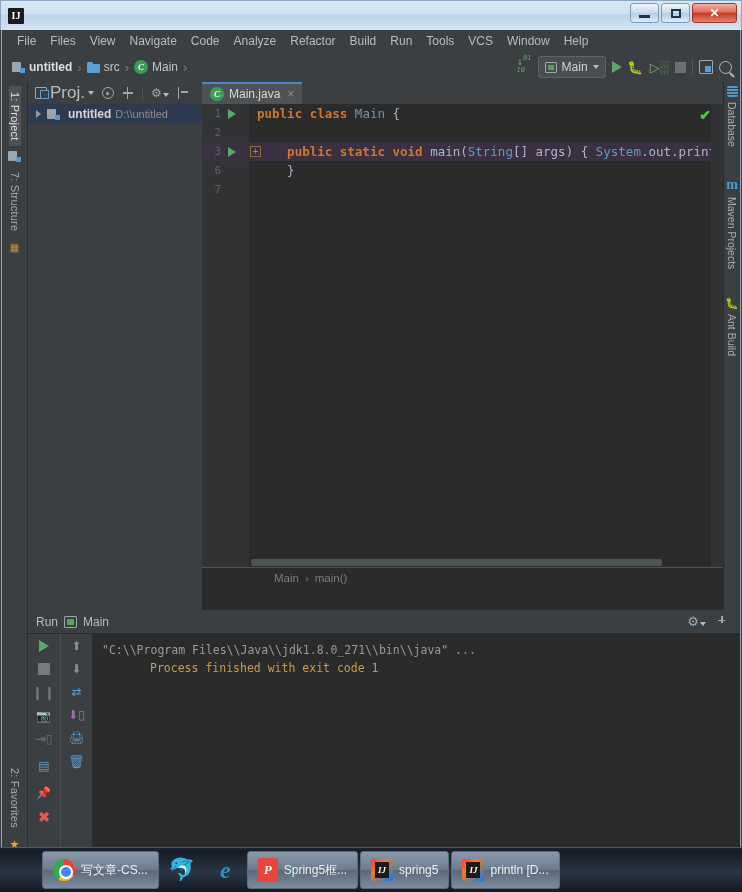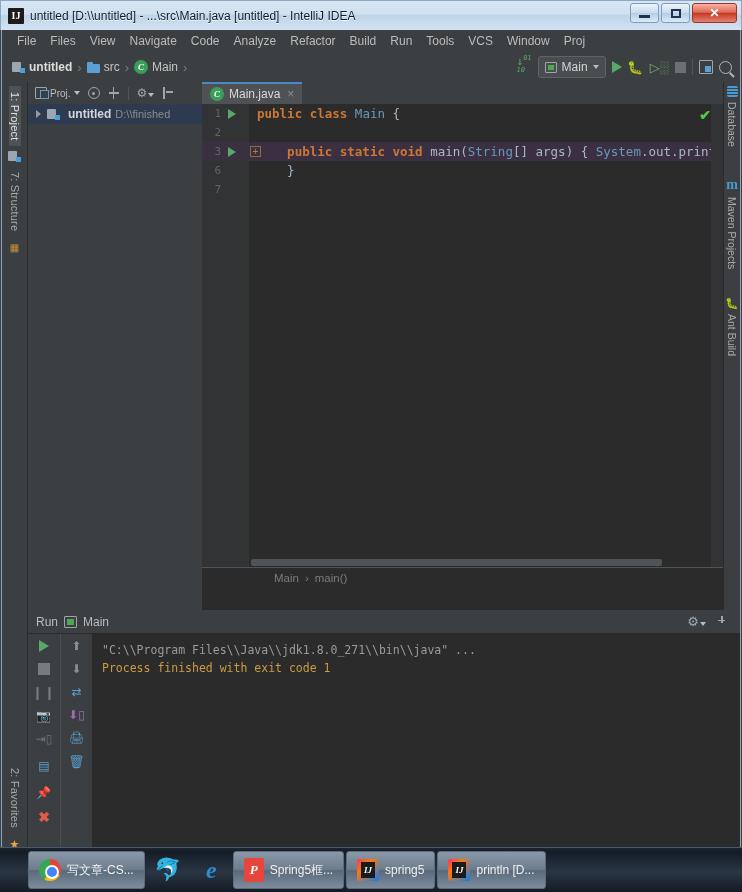--- a/index.html
+++ b/index.html
@@ -133,21 +133,21 @@
 
   
   .projpanel {
     position: absolute; left: 26px; top: 0; width: 174px; height: 528px;
     background: #3c3f41;
   }
   .proj-toolbar {
     height: 22px; display: flex; align-items: center; gap: 8px; padding: 0 7px;
     background: #3c3f41;
   }
-  .proj-sel { display:flex; align-items:center; gap:3px; font-size:10px; color:#bbb; }
+  .proj-sel { display:flex; align-items:center; gap:3px; font-size:17px; color:#bbb; }
   .ico-projsel { width:12px;height:12px;border:1px solid #9aa7b0;position:relative;border-radius:1px;}
   .ico-projsel:after{content:'';position:absolute;right:-3px;top:2px;width:7px;height:7px;border:1px solid #5b9fd4;background:#3c3f41;}
   .caret { width:0;height:0;border-left:3px solid transparent;border-right:3px solid transparent;border-top:4px solid #bbb; }
   .ico-target { width:12px;height:12px;border:1.5px solid #9aa7b0;border-radius:50%;position:relative;}
   .ico-target:before{content:'';position:absolute;left:3.5px;top:3.5px;width:3px;height:3px;background:#9aa7b0;border-radius:50%;}
   .ico-collapse { width:12px;height:12px;position:relative;}
   .ico-collapse:before{content:'';position:absolute;left:1px;top:5px;width:10px;height:1.5px;background:#9aa7b0;}
   .ico-collapse:after{content:'';position:absolute;left:5px;top:0;width:1.5px;height:12px;background:#9aa7b0;}
   .ico-gear { font-size:12px; color:#9aa7b0; line-height:1; }
   .ico-hide { width:12px;height:12px;position:relative;}
@@ -273,36 +273,36 @@
   .rcol.second { border-left: 1px solid #4d5052; }
 
   .console {
     position: absolute; left: 90px; top: 24px; right: 0; bottom: 0;
     background: #2b2b2b; padding: 7px 0 0 10px;
     font-family: "DejaVu Sans Mono", monospace; font-size: 11.5px;
   }
   .cl { line-height: 18px; white-space: pre; }
   .c-gray { color: #9a9a9a; }
   .c-red { color: #ff6b68; }
-  .c-yellow { color: #cc9b44; }
+  .c-yellow { color: #cc9b44; margin-left: 48px; }
   .caretbar { display:inline-block; width:1px; height:12px; background:#cfcfcf; vertical-align:-2px; }
 
   
   .lstrip2 {
     position: absolute; left: 0; top: 0; width: 26px; height: 245px;
     background: #3c3f41; border-right: 1px solid #2b2b2b;
     display: flex; flex-direction: column; align-items: center; justify-content: flex-end;
     padding-bottom: 4px;
   }
 
   
   .taskbar {
     position: absolute; left: 0; bottom: 0; width: 742px; height: 45px;
     background: linear-gradient(to bottom, #1d2530 0%, #141c26 8%, #2a3644 55%, #131a23 100%);
-    display: flex; align-items: center; padding-left: 2px; gap: 2px;
+    display: flex; align-items: center; padding-left: 16px; gap: 2px;
     border-top: 1px solid #4a5a6c;
   }
   .tbtn {
     height: 38px; display: flex; align-items: center; gap: 6px; padding: 0 10px;
     border: 1px solid #5d6b7c; border-radius: 3px;
     background: linear-gradient(to bottom, #8a99a9, #6d7d8e 48%, #5a6a7b 52%, #7d8c9d);
     color: #f0f0f0; font-size: 12px; white-space: nowrap; max-width: 150px; overflow: hidden;
   }
   .tbtn.plain { background: transparent; border: none; padding: 0 12px; }
   .tbtn.quick { background: transparent; border:none; padding: 0 8px; }
@@ -357,21 +357,20 @@
   }
   .star { color: #e8a33d; font-size: 11px; }
 </style>
 </head>
 <body>
 
 <div id="app">
 
   <div class="titlebar">
     <div class="tb-icon">IJ</div>
-    <div class="tb-title">untitled [D:\\untitled] - ...\src\Main.java [untitled] - IntelliJ IDEA</div>
     <div class="tb-btns">
       <div class="tb-btn">
           <i class="glyph-min"></i>
         </div>
       <div class="tb-btn">
           <i class="glyph-max"></i>
         </div>
       <div class="tb-btn close">✕</div>
     </div>
   </div>
@@ -382,21 +381,21 @@
     <div class="menu-item">View</div>
     <div class="menu-item">Navigate</div>
     <div class="menu-item">Code</div>
     <div class="menu-item">Analyze</div>
     <div class="menu-item">Refactor</div>
     <div class="menu-item">Build</div>
     <div class="menu-item">Run</div>
     <div class="menu-item">Tools</div>
     <div class="menu-item">VCS</div>
     <div class="menu-item">Window</div>
-    <div class="menu-item">Proj</div>
+    <div class="menu-item">Help</div>
   </div>
 
   <div class="navbar">
     <div class="crumb">
       <span class="ic">
           <i class="ico-module"></i>
         </span>
       <span class="lbl bold">untitled</span>
       <span class="sep">›</span>
       <span class="ic">
@@ -453,21 +452,21 @@
         <span class="ico-gear">⚙<i class="caret" style="display:inline-block;margin-left:1px"></i></span>
         <i class="ico-hide"></i>
       </div>
 
       <div class="tree-row selected">
         <i class="arrow"></i>
         <span class="ic">
             <i class="ico-module"></i>
           </span>
         <span class="name">untitled</span>
-        <span class="path">D:\\finished</span>
+        <span class="path">D:\\untitled</span>
       </div>
 
     </div>
 
     <div class="editor">
       <div class="tabstrip">
         <div class="etab">
           <i class="ico-class">C</i>
           <span>Main.java</span>
           <span class="x">×</span>

